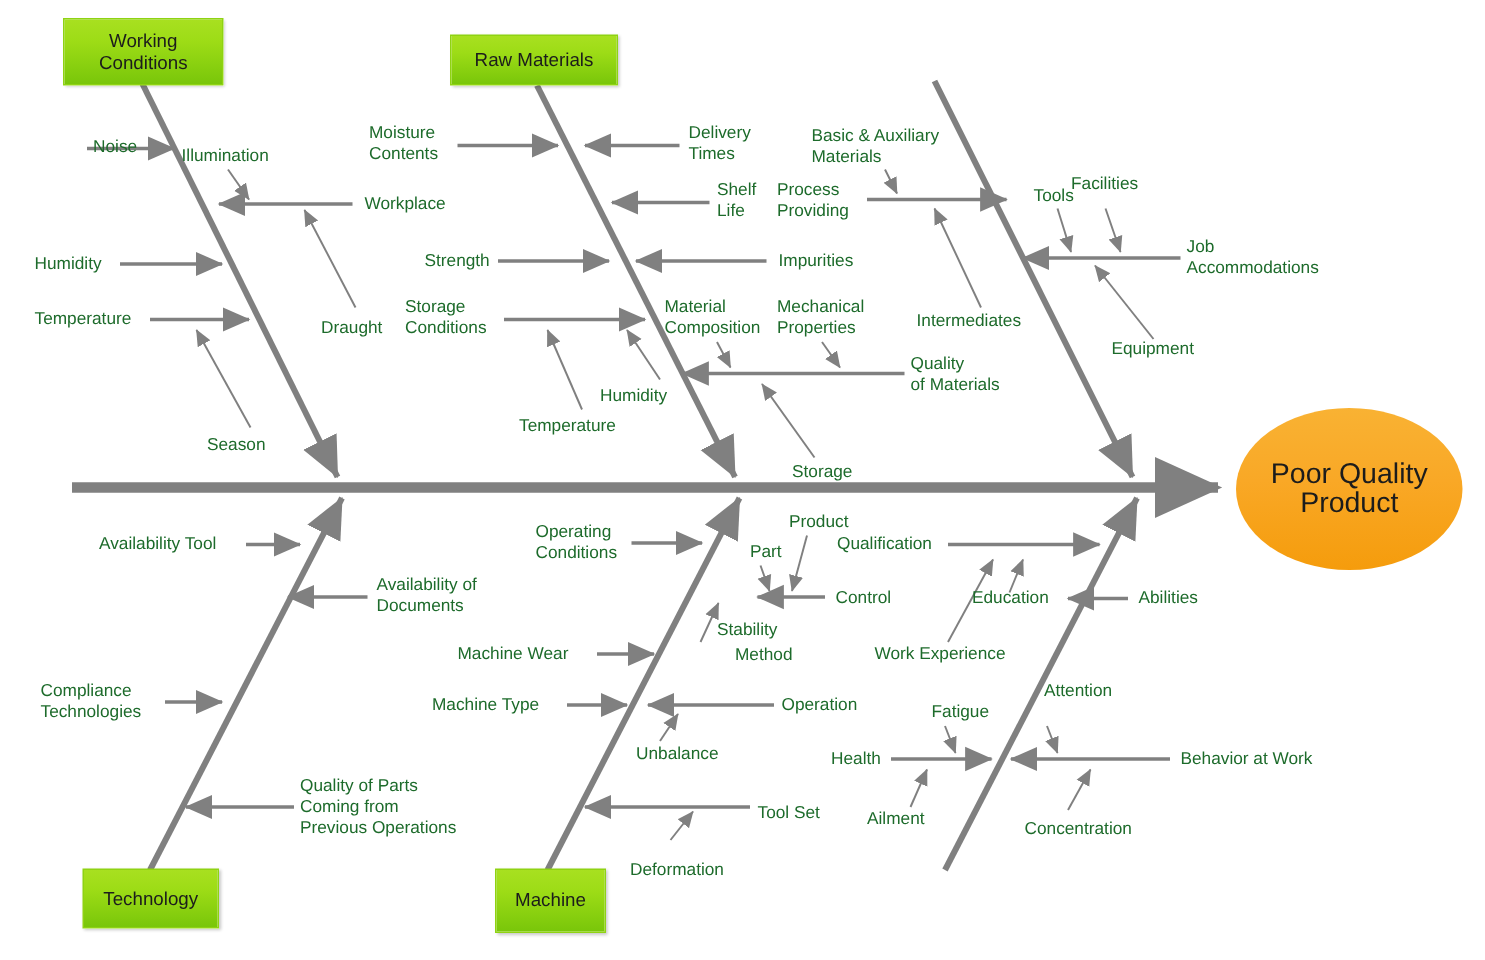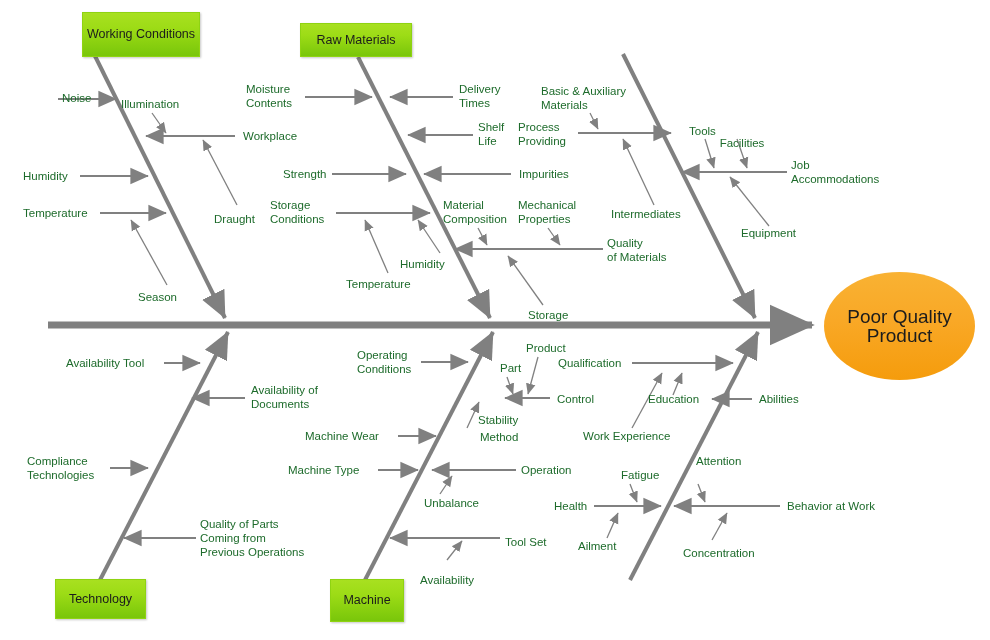--- a/index.html
+++ b/index.html
@@ -255,21 +255,21 @@
       <line x1="780" y1="506" x2="674" y2="506" stroke="#808080" stroke-width="2.2" marker-end="url(#ah-thin)"></line>
     </g>
     <g>
       <line x1="698" y1="484" x2="705" y2="502" stroke="#808080" stroke-width="1.3" marker-end="url(#ah-thin)"></line>
     </g>
     <g>
       <line x1="712" y1="540" x2="727" y2="513" stroke="#808080" stroke-width="1.3" marker-end="url(#ah-thin)"></line>
     </g>
   </svg>
 
-  <div class="cat-box" style="left:42px; top:12px; width:118px; height:45px;margin-left:40px;">Working
+  <div class="cat-box" style="left:42px; top:12px; width:107px; height:45px;">Working
 Conditions</div>
 
   <div class="cat-box" style="left:300px; top:23px; width:112px; height:34px;">Raw Materials</div>
 
 
   <div class="cat-box" style="left:55px; top:579px; width:91px; height:40px;">Technology</div>
 
   <div class="cat-box" style="left:330px; top:579px; width:74px; height:43px;">Machine</div>
 
 
@@ -303,47 +303,47 @@
   <div class="cause-label al-l" style="left:400px; top:257px; width:58px;">Humidity</div>
   <div class="cause-label al-l" style="left:346px; top:277px; width:80px;">Temperature</div>
   <div class="cause-label al-l" style="left:528px; top:308px; width:50px;">Storage</div>
 
   <div class="cause-label al-l" style="left:541px; top:84px; width:98px;">Basic &amp; Auxiliary
 Materials</div>
   <div class="cause-label al-l" style="left:518px; top:120px; width:62px;">Process
 Providing</div>
   <div class="cause-label al-l" style="left:611px; top:207px; width:76px;">Intermediates</div>
   <div class="cause-label al-l" style="left:689px; top:124px; width:34px;">Tools</div>
-  <div class="cause-label al-l" style="left:714px; top:136px; width:56px;text-align:center;">Facilities</div>
+  <div class="cause-label al-l" style="left:714px; top:116px; width:56px;">Facilities</div>
   <div class="cause-label al-l" style="left:791px; top:158px; width:108px;">Job
 Accommodations</div>
   <div class="cause-label al-l" style="left:741px; top:226px; width:66px;">Equipment</div>
 
   <div class="cause-label al-l" style="left:66px; top:356px; width:96px;">Availability Tool</div>
   <div class="cause-label al-l" style="left:251px; top:383px; width:90px;">Availability of
 Documents</div>
   <div class="cause-label al-l" style="left:27px; top:454px; width:80px;">Compliance
 Technologies</div>
   <div class="cause-label al-l" style="left:200px; top:517px; width:122px;">Quality of Parts
 Coming from
 Previous Operations</div>
 
   <div class="cause-label al-l" style="left:357px; top:348px; width:66px;">Operating
 Conditions</div>
   <div class="cause-label al-l" style="left:500px; top:361px; width:34px;">Part</div>
   <div class="cause-label al-l" style="left:526px; top:341px; width:54px;">Product</div>
   <div class="cause-label al-l" style="left:557px; top:392px; width:48px;">Control</div>
-  <div class="cause-label al-l" style="left:452px; top:430px; width:50px;padding-left:28px;">Method</div>
+  <div class="cause-label al-l" style="left:462px; top:430px; width:50px;padding-left:28px;">Method</div>
   <div class="cause-label al-l" style="left:478px; top:413px; width:52px;">Stability</div>
   <div class="cause-label al-l" style="left:305px; top:429px; width:90px;">Machine Wear</div>
   <div class="cause-label al-l" style="left:288px; top:463px; width:86px;">Machine Type</div>
   <div class="cause-label al-l" style="left:521px; top:463px; width:64px;">Operation</div>
   <div class="cause-label al-l" style="left:424px; top:496px; width:64px;">Unbalance</div>
   <div class="cause-label al-l" style="left:505px; top:535px; width:50px;">Tool Set</div>
-  <div class="cause-label al-l" style="left:420px; top:573px; width:78px;">Availability</div>
+  <div class="cause-label al-l" style="left:420px; top:573px; width:78px;">Deformation</div>
 
   <div class="cause-label al-l" style="left:558px; top:356px; width:74px;">Qualification</div>
   <div class="cause-label al-l" style="left:648px; top:392px; width:62px;">Education</div>
   <div class="cause-label al-l" style="left:583px; top:429px; width:100px;">Work Experience</div>
   <div class="cause-label al-l" style="left:759px; top:392px; width:52px;">Abilities</div>
   <div class="cause-label al-l" style="left:621px; top:468px; width:48px;">Fatigue</div>
   <div class="cause-label al-l" style="left:696px; top:454px; width:58px;">Attention</div>
   <div class="cause-label al-l" style="left:554px; top:499px; width:42px;">Health</div>
   <div class="cause-label al-l" style="left:787px; top:499px; width:106px;">Behavior at Work</div>
   <div class="cause-label al-l" style="left:578px; top:539px; width:50px;">Ailment</div>

